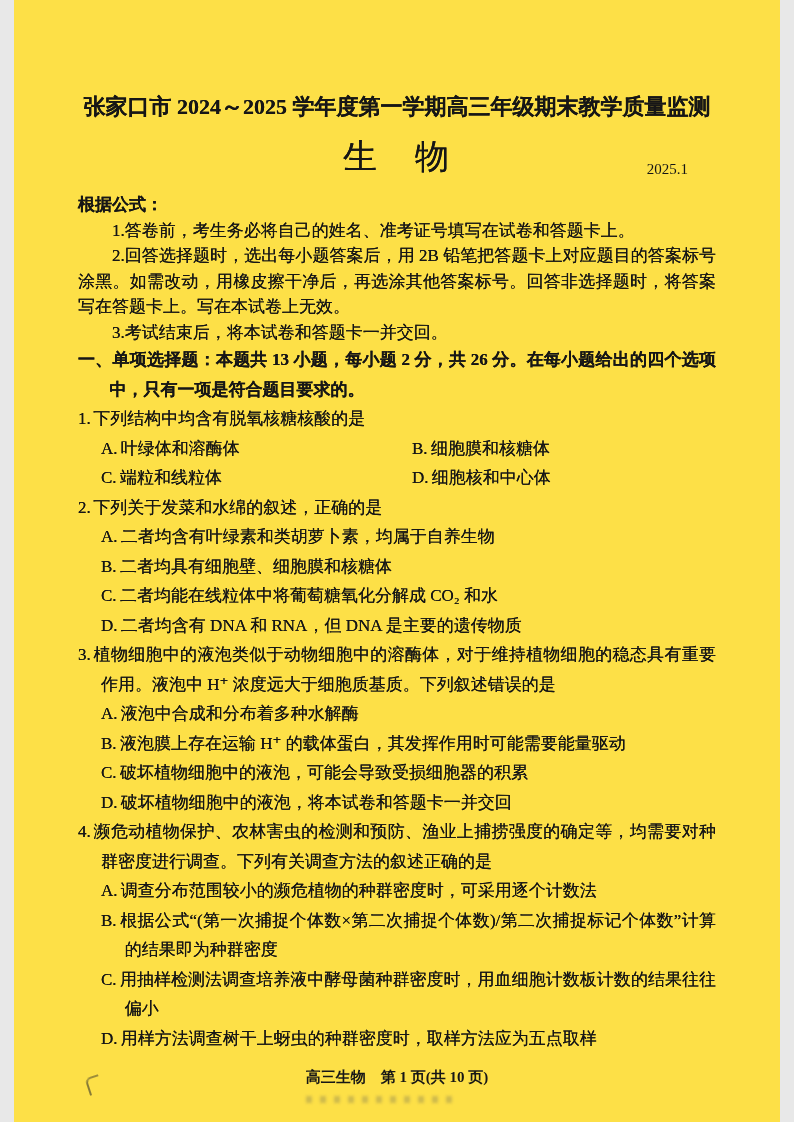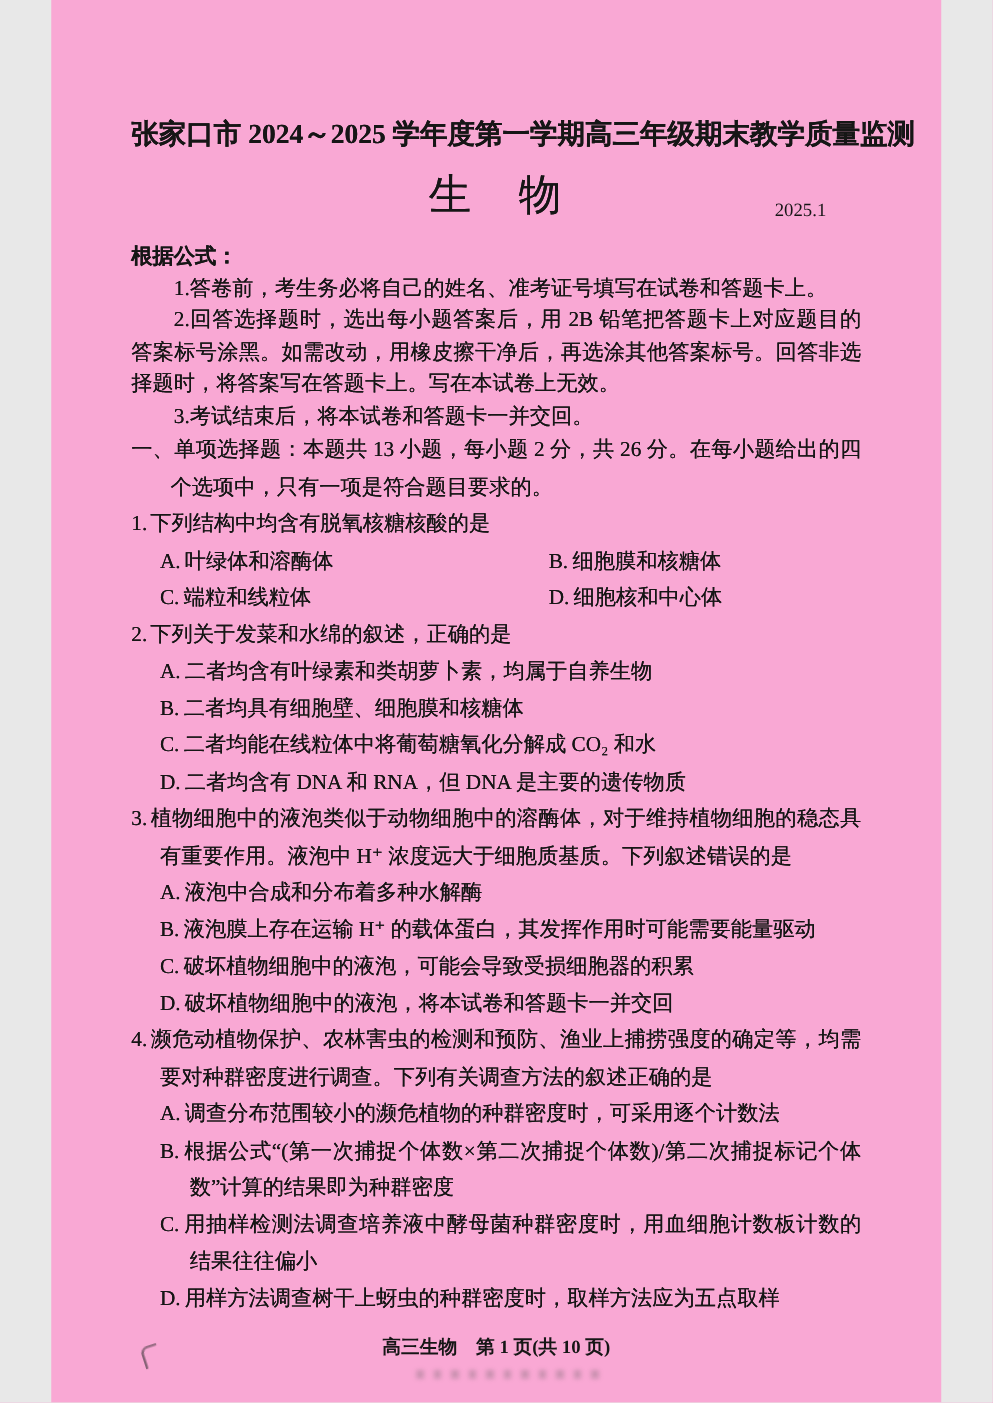--- a/index.html
+++ b/index.html
@@ -1,20 +1,20 @@
 <!DOCTYPE html>
 <html><head>
 <meta charset="utf-8">
 <style>
   html,body { margin:0; padding:0; background:#e8e8e8; }
   .sheet {
     position: relative;
-    width: 712px; height: 1122px;
+    width: 766px; height: 1122px;
     margin: 0 auto;
-    background: #f9a8d4;
+    background: #fde047;
     color: #161616;
     font-family: "Liberation Serif", "DejaVu Serif", serif;
     overflow: hidden;
     text-shadow: 0 0 0.4px currentColor;
   }
   .content { padding: 92px 64px 0 64px; }
 
   
   .title {
     margin: 0; text-align: center;
@@ -26,21 +26,21 @@
   .exam-date { position: absolute; right: 28px; bottom: 2px; font-size: 15px; font-weight: normal; text-shadow:none; }
 
   
   .notices { line-height: 25.5px; font-size: 17px; }
   .notice-head { margin: 0; font-weight: bold; }
   .notice { margin: 0; text-indent: 2em; text-align: justify; }
 
   
   .body { line-height: 29.5px; font-size: 17px; }
   .section-head {
-    margin: 0; font-weight: normal;
+    margin: 0; font-weight: bold;
     padding-left: 1.85em; text-indent: -1.85em;
     text-align: justify;
   }
   .stem { margin: 0; padding-left: 1.35em; text-indent: -1.35em; text-align: justify; }
   .qnum { margin-right: 0.15em; }
   .opt { margin: 0 0 0 1.35em; padding-left: 1.4em; text-indent: -1.4em; text-align: justify; }
   .olabel { margin-right: 0.2em; }
   .opt-grid { display: grid; grid-template-columns: 311px auto; margin-left: 1.35em; }
   .opt-grid .opt { margin-left: 0; }
 

